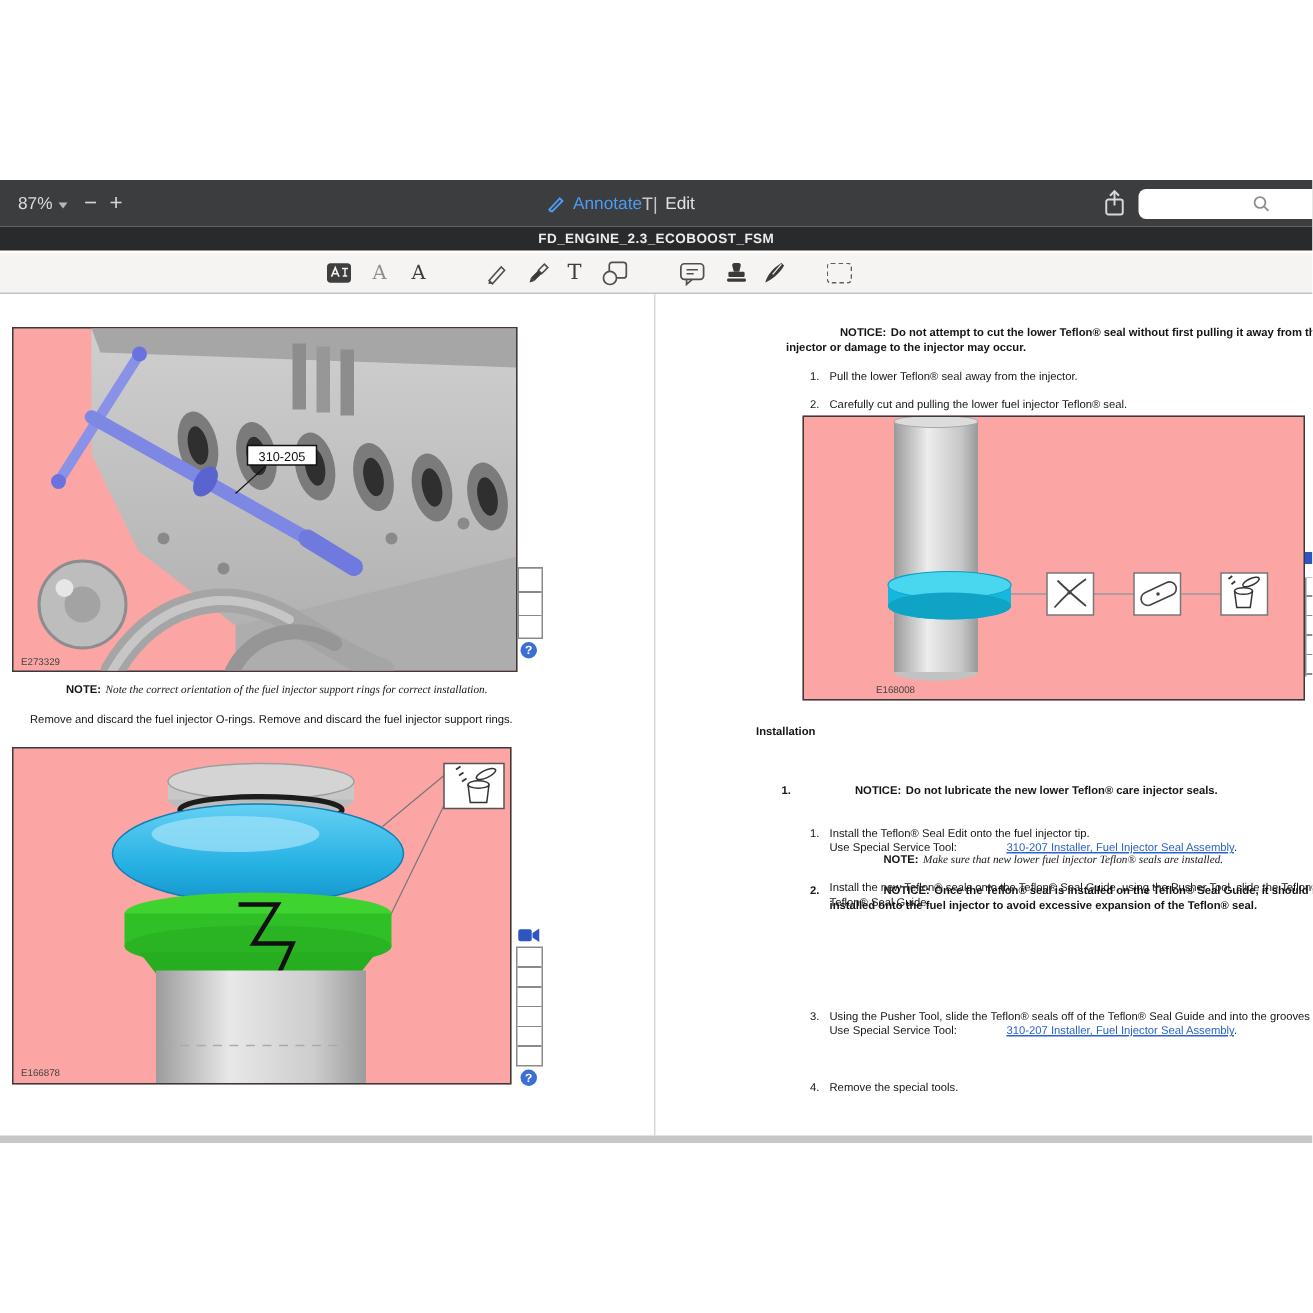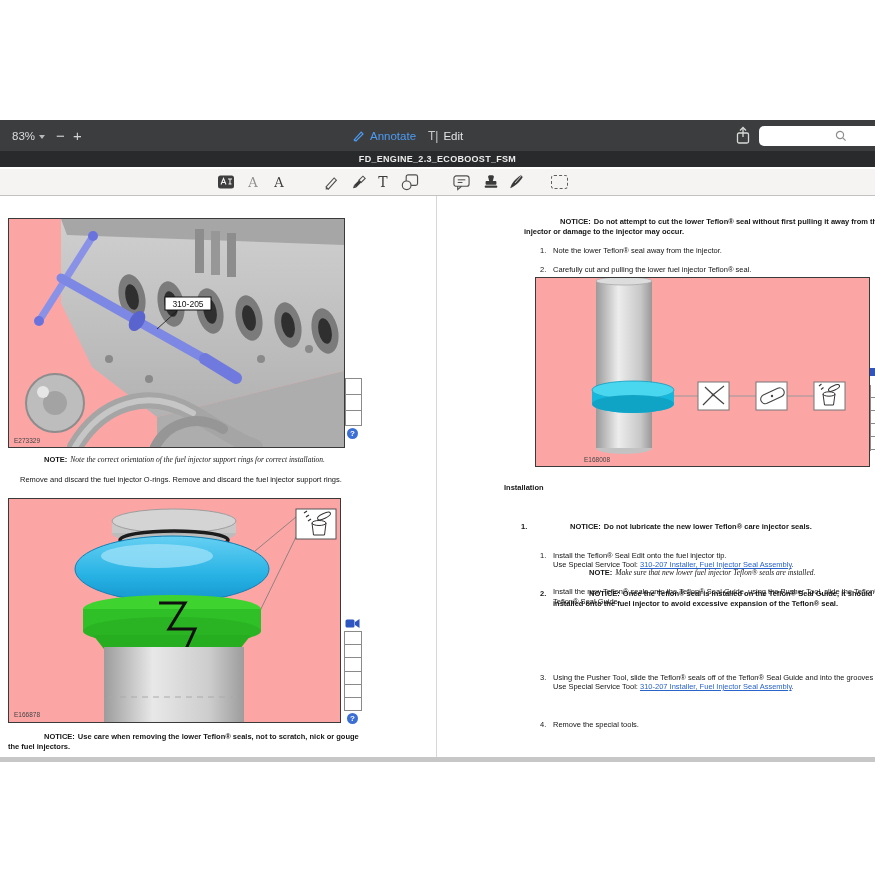--- a/index.html
+++ b/index.html
@@ -8,21 +8,21 @@
   button{background:none;border:none;padding:0;margin:0;font-family:inherit;cursor:default;}
 
   
   .topbar{position:absolute;left:0;top:120px;width:875px;height:31px;background:#3b3d3f;}
   .zoom-dd{position:absolute;left:12px;top:0;height:31px;display:flex;align-items:center;
            color:#dcdcdc;font-size:11.5px;gap:4px;}
   .caret{width:0;height:0;border-left:3.5px solid transparent;border-right:3.5px solid transparent;
          border-top:4px solid #b8b8b8;margin-top:2px;}
   .zbtn{position:absolute;top:0;height:31px;color:#d5d5d5;font-size:15px;line-height:31px;}
   .tab{position:absolute;top:0;height:31px;display:flex;align-items:center;gap:5px;font-size:11.5px;}
-  .tab.annotate{left:352px;color:#4e9bf3;justify-content:space-between;}
+  .tab.annotate{left:364px;color:#4e9bf3;justify-content:space-between;}
   .tab.edit{left:428px;color:#e3e3e3;}
   .tglyph{font-size:12px;color:#c9c9c9;}
   .share-btn{position:absolute;left:735px;top:6px;width:16px;height:20px;}
   .searchbox{position:absolute;left:759px;top:5.5px;width:131px;height:20px;background:#ffffff;
              border-radius:5px;overflow:hidden;}
   .searchbox input{position:absolute;left:6px;top:0;width:60px;height:20px;border:none;outline:none;
                    font-size:11px;background:transparent;}
   .mag{position:absolute;left:76px;top:4px;}
 
   
@@ -40,40 +40,40 @@
 
   
   .divider{position:absolute;left:436px;top:196px;width:1px;height:561px;background:#d7d7d7;}
   .bottom-band{position:absolute;left:0;top:757px;width:875px;height:5px;background:#c7c7c7;}
   .page{position:absolute;top:197px;height:560px;background:transparent;}
   .page-left{left:0;width:436px;}
   .page-right{left:437px;width:438px;overflow:hidden;}
   .dt{font-size:7.5px;line-height:9.5px;color:#151515;position:absolute;}
   .b{font-weight:bold;} .i{font-style:italic;font-family:Liberation Serif, serif;}
   .lbl{margin-right:3px;padding-left:36px;}
-  .link{color:#2a63c9;text-decoration:underline;}
+  .link{color:#2a63c9;text-decoration:underline;margin-left:31px;}
   .li{position:relative;padding-left:13px;}
   .mk{position:absolute;left:0;top:0;}
   .fig{position:absolute;border:1px solid #3a3a3a;background:#fca5a5;box-sizing:border-box;}
 
   
   .stack{position:absolute;box-sizing:border-box;border:1px solid #8a8a8a;background:#fdfdfd;}
   .stack.s3{background:repeating-linear-gradient(to bottom,transparent 0 15px,#8a8a8a 15px 16px);}
   .stack.s6{background:repeating-linear-gradient(to bottom,transparent 0 12.2px,#8a8a8a 12.2px 13.2px);}
   .help{position:absolute;width:11px;height:11px;border-radius:50%;background:#3b6fd4;color:#fff;
         font-size:8px;font-weight:bold;display:flex;align-items:center;justify-content:center;}
   .sliver{position:absolute;border-left:1px solid #8a8a8a;
           background:repeating-linear-gradient(to bottom,transparent 0 12px,#8a8a8a 12px 13px);}
 </style>
 </head>
 <body>
 
 <div class="topbar">
   <button class="zoom-dd">
-    <span>83%</span>
+    <span>87%</span>
     <span class="caret"></span>
   </button>
   <button class="zbtn" style="left:56px;">−</button>
   <button class="zbtn" style="left:73px;">+</button>
 
   <button class="tab annotate">
     <svg width="13" height="13" viewBox="0 0 13 13">
       <path d="M2.2 10.8 L9.2 3.2 L11 5 L4 12 Z" fill="none" stroke="#4e9bf3" stroke-width="1.2"></path>
       <path d="M2.2 10.8 L2 12.2 L3.6 12" fill="#4e9bf3"></path>
     </svg>
@@ -272,33 +272,30 @@
       <text x="5" y="218" font-size="6.5" fill="#444">E166878</text>
     </svg>
   </div>
   <svg style="position:absolute;left:345px;top:421px;" width="15" height="11" viewBox="0 0 15 11">
     <rect x="0.5" y="1.5" width="9" height="8" rx="1.5" fill="#2f55c0"></rect>
     <path d="M10 4 L14.5 1 V10 L10 7 Z" fill="#2f55c0"></path>
   </svg>
   <div class="stack s6" style="left:344px;top:434px;width:18px;height:80px;"></div>
   <button class="help" style="left:347px;top:516px;">?</button>
 
-  <div class="dt" style="left:8px;top:535px;max-width:358px;">
-    <span class="b lbl">NOTICE:</span><span class="b">Use care when removing the lower Teflon® seals, not to scratch, nick or gouge the fuel injectors.</span>
-  </div>
 </div>
 
 <div class="page page-right">
 
   <div class="dt" style="left:87px;top:20px;width:385px;">
     <span class="b lbl">NOTICE:</span><span class="b">Do not attempt to cut the lower Teflon® seal without first pulling it away from the fuel injector or damage to the injector may occur.</span>
   </div>
 
   <div class="dt li" style="left:103px;top:49px;width:300px;">
-    <span class="mk">1.</span><span>Note the lower Teflon® seal away from the injector.</span>
+    <span class="mk">1.</span><span>Pull the lower Teflon® seal away from the injector.</span>
   </div>
   <div class="dt li" style="left:103px;top:58.5px;width:300px;">
     <span class="mk">2.</span><span>Carefully cut and pulling the lower fuel injector Teflon® seal.</span>
   </div>
 
   <div class="fig" style="left:98px;top:80px;width:335px;height:190px;">
     <svg width="333" height="188" viewBox="0 0 333 188">
       <defs>
         <linearGradient id="cyl2" x1="0" y1="0" x2="1" y2="0">
           <stop offset="0" stop-color="#9a9a9a"></stop>

